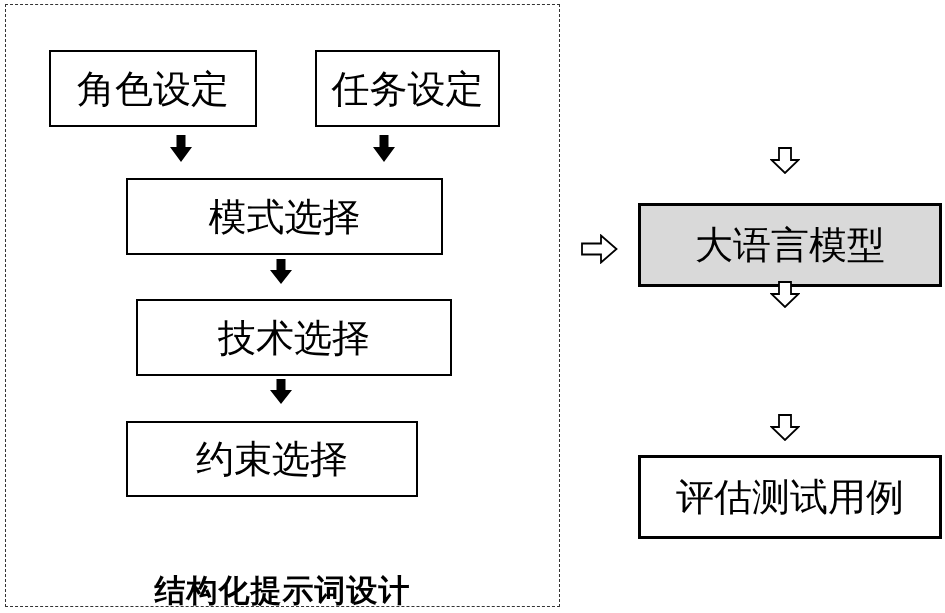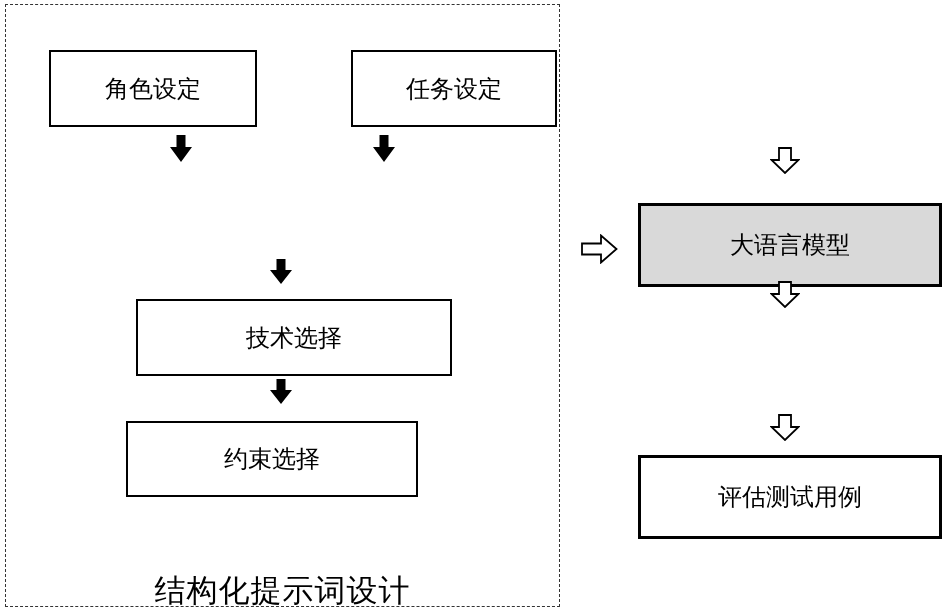--- a/index.html
+++ b/index.html
@@ -17,40 +17,40 @@
     box-sizing:border-box;
     background:#ffffff;
   }
   .box{
     position:absolute;
     box-sizing:border-box;
     display:flex;align-items:center;justify-content:center;
     background:#ffffff;
     border:2.5px solid #000;
     color:#000;
-    font-size:24px;
+    font-size:38px;
     line-height:1;
     white-space:nowrap;
   }
   .box.thick{border-width:3px;}
   .box.gray{background:#d9d9d9;}
   .arrow{position:absolute;line-height:0;}
   .panel-caption{
     position:absolute;
     left:5px;top:570px;width:555px;
     text-align:center;
     font-family:"Liberation Sans","DejaVu Sans",sans-serif;
-    font-weight:400;
+    font-weight:700;
     font-size:31px;
     color:#000;
     letter-spacing:1px;
   }
   
   .b-role{left:49px;top:50px;width:208px;height:77px;}
-  .b-task{left:315px;top:50px;width:206px;height:77px;margin-left:36px;}
+  .b-task{left:315px;top:50px;width:185px;height:77px;}
   .b-mode{left:126px;top:178px;width:317px;height:77px;}
   .b-tech{left:126px;top:299px;width:316px;height:77px;margin-left:10px;}
   .b-constraint{left:126px;top:421px;width:292px;height:76px;}
   
   .b-req{left:638px;top:52px;width:304px;height:84px;}
   .b-llm{left:638px;top:187px;width:304px;height:84px;margin-top:16px;}
   .b-gen{left:638px;top:322px;width:304px;height:82px;}
   .b-eval{left:638px;top:455px;width:304px;height:84px;}
   
   .a-role{left:170px;top:135px;}
@@ -67,20 +67,23 @@
 
 <div class="canvas">
 
   <div class="dashed-panel"></div>
 
   <div class="box b-role">
     <span>角色设定</span>
   </div>
   <div class="box b-task">
     <span>任务设定</span>
+  </div>
+  <div class="box b-mode">
+    <span>模式选择</span>
   </div>
   <div class="box b-tech">
     <span>技术选择</span>
   </div>
   <div class="box b-constraint">
     <span>约束选择</span>
   </div>
 
   <span class="arrow a-role">
     <svg width="22" height="27" viewBox="0 0 22 27">

